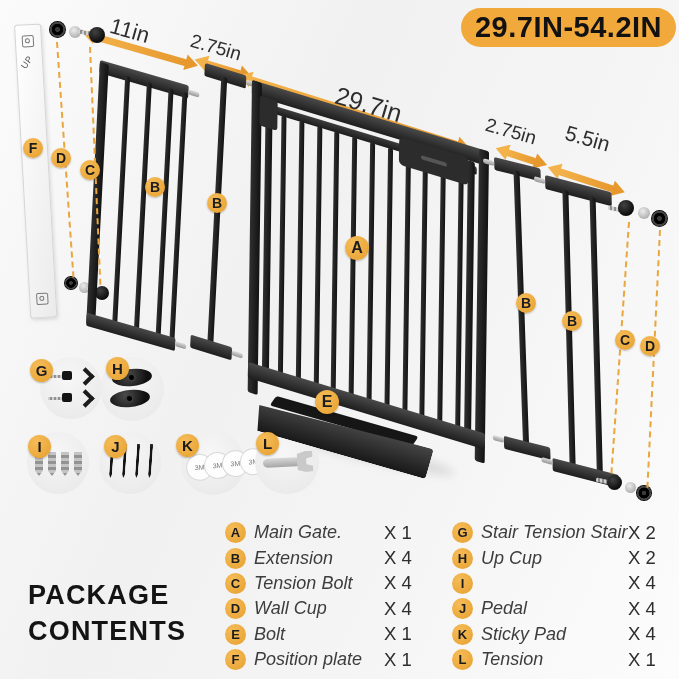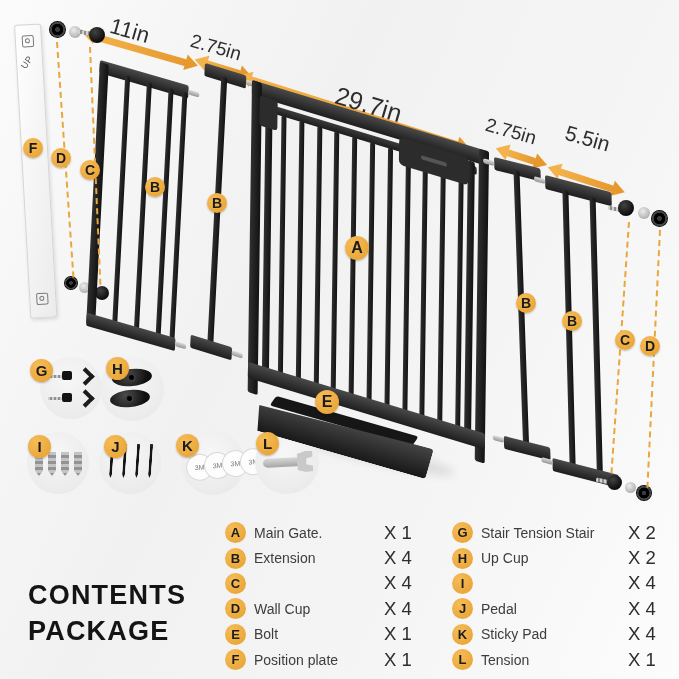--- a/index.html
+++ b/index.html
@@ -84,32 +84,33 @@
   .wr-head{position:absolute;left:42px;top:21px;width:16px;height:21px;background:#c9c9c9;transform:rotate(-3deg);
     clip-path:polygon(0 12%,55% 0,100% 0,100% 28%,58% 36%,58% 64%,100% 72%,100% 100%,55% 100%,0 88%);}
   
   .pkg-title{position:absolute;left:28px;top:577px;font-size:27px;font-weight:700;color:#141414;
     letter-spacing:1.2px;line-height:36px;}
   .pcol{position:absolute;display:flex;flex-direction:column;}
   .prow{position:relative;display:flex;align-items:center;height:25.4px;}
   .pc{width:21px;height:21px;border-radius:50%;flex:none;margin-right:8px;
     background:radial-gradient(circle at 35% 30%,#F6BC58,#E6A02F);color:#1c1c1c;
     font-weight:bold;font-size:13px;display:flex;align-items:center;justify-content:center;}
-  .pname{font-size:14px;color:#3d3d3d;white-space:nowrap;}
+  .pname{font-size:18px;color:#3d3d3d;white-space:nowrap;font-style:italic;}
   .pqty{position:absolute;font-size:18.5px;color:#2e2e2e;white-space:nowrap;}
   .col-l{left:225px;top:520px;width:210px;}
   .col-l .pqty{left:159px;}
   .col-r{left:452px;top:520px;width:226px;}
   .col-r .pqty{left:176px;}
 </style>
 </head>
 <body>
 
 <div class="scene">
 
+  <div class="badge">29.7IN-54.2IN</div>
 
   <div class="dim-arrow" style="left:94px;top:33px;width:96px;transform:rotate(16deg);"></div>
   <div class="dim-arrow" style="left:206px;top:60px;width:36px;transform:rotate(17deg);"></div>
   <div class="dim-arrow" style="left:250px;top:76px;width:218px;transform:rotate(17.5deg);"></div>
   <div class="dim-arrow" style="left:507px;top:149px;width:30px;transform:rotate(18deg);"></div>
   <div class="dim-arrow" style="left:559px;top:168px;width:57px;transform:rotate(18deg);"></div>
 
   <div class="dim-label" style="left:114px;top:13px;font-size:22px;transform:rotate(16deg);">11in</div>
   <div class="dim-label" style="left:194px;top:30px;font-size:19px;transform:rotate(16deg);">2.75in</div>
   <div class="dim-label" style="left:340px;top:81px;font-size:25px;transform:rotate(16.5deg);">29.7in</div>
@@ -269,37 +270,38 @@
   <div class="co" style="left:615px;top:330px;">C</div>
   <div class="co" style="left:640px;top:336px;">D</div>
   <div class="co mid" style="left:30px;top:359px;">G</div>
   <div class="co mid" style="left:106px;top:357px;">H</div>
   <div class="co mid" style="left:28px;top:435px;">I</div>
   <div class="co mid" style="left:104px;top:435px;">J</div>
   <div class="co mid" style="left:176px;top:434px;">K</div>
   <div class="co mid" style="left:256px;top:432px;">L</div>
 
   <div class="pkg-title">
+    <div>PACKAGE</div>
     <div>CONTENTS</div>
-    <div>PACKAGE</div>
   </div>
 
   <div class="pcol col-l">
     <div class="prow">
       <span class="pc">A</span>
       <span class="pname">Main Gate.</span>
       <span class="pqty">X 1</span>
     </div>
     <div class="prow">
       <span class="pc">B</span>
       <span class="pname">Extension</span>
       <span class="pqty">X 4</span>
     </div>
     <div class="prow">
       <span class="pc">C</span>
+      <span class="pname">Tension Bolt</span>
       <span class="pqty">X 4</span>
     </div>
     <div class="prow">
       <span class="pc">D</span>
       <span class="pname">Wall Cup</span>
       <span class="pqty">X 4</span>
     </div>
     <div class="prow">
       <span class="pc">E</span>
       <span class="pname">Bolt</span>

